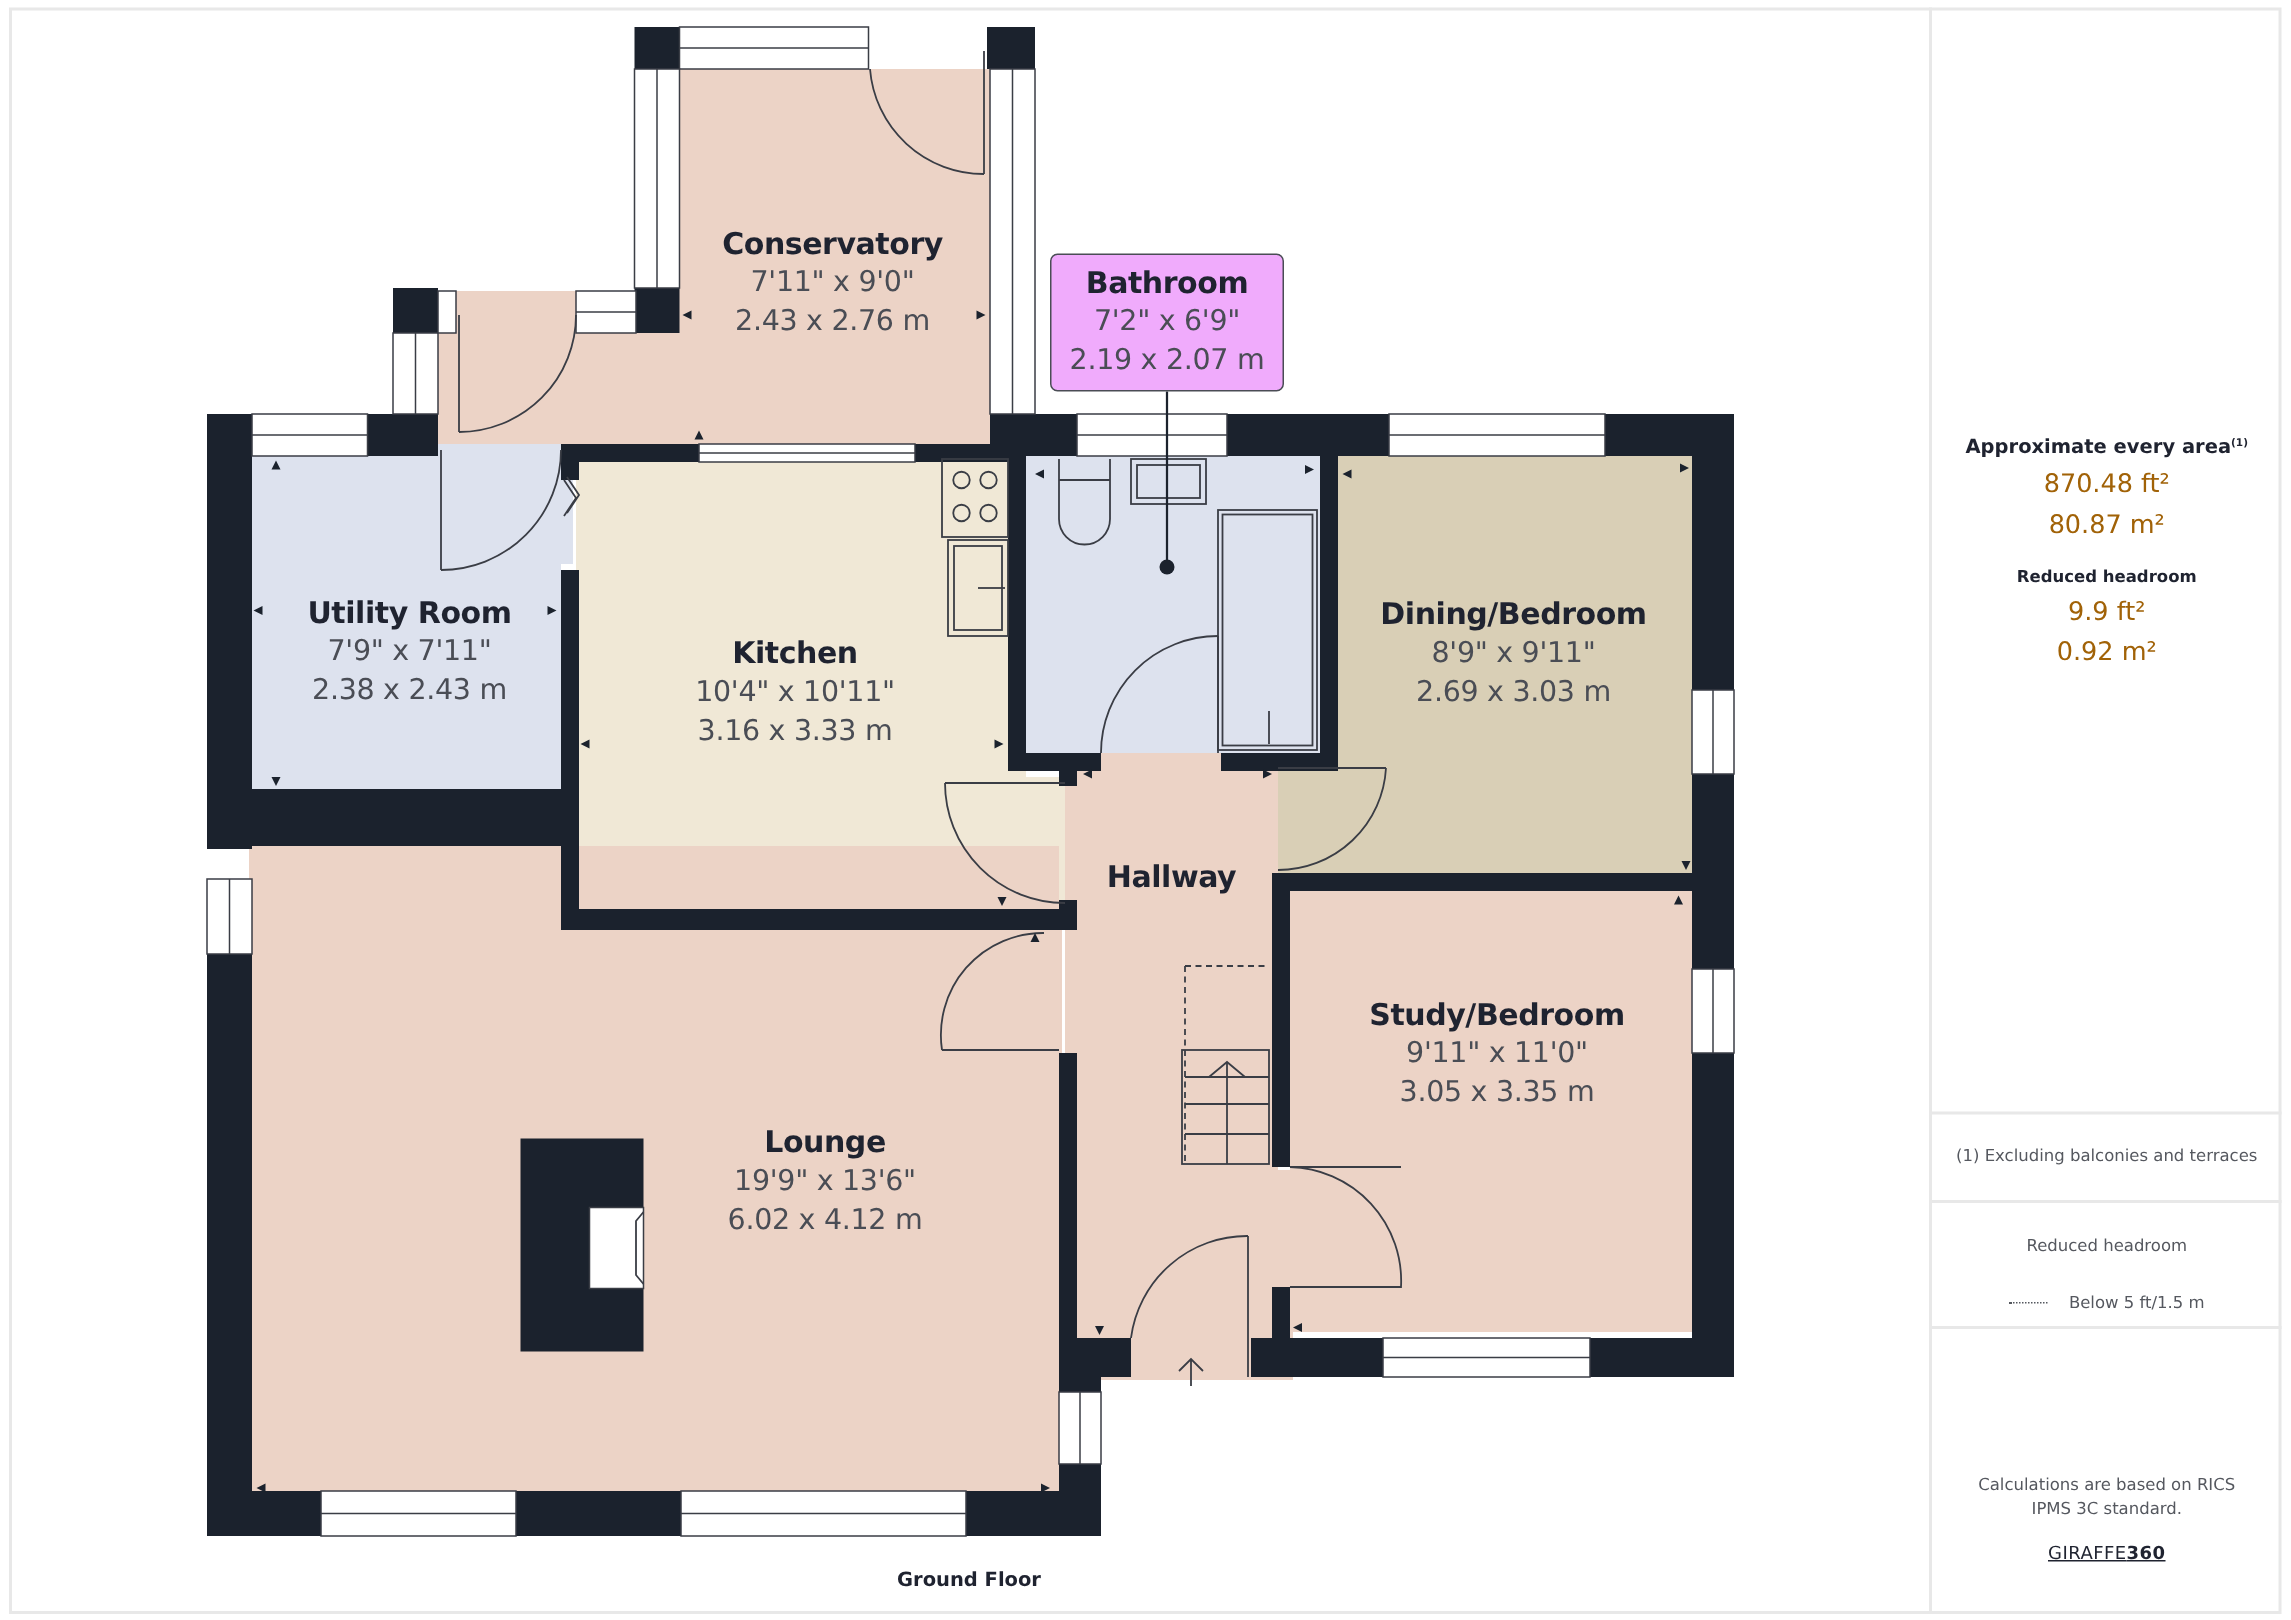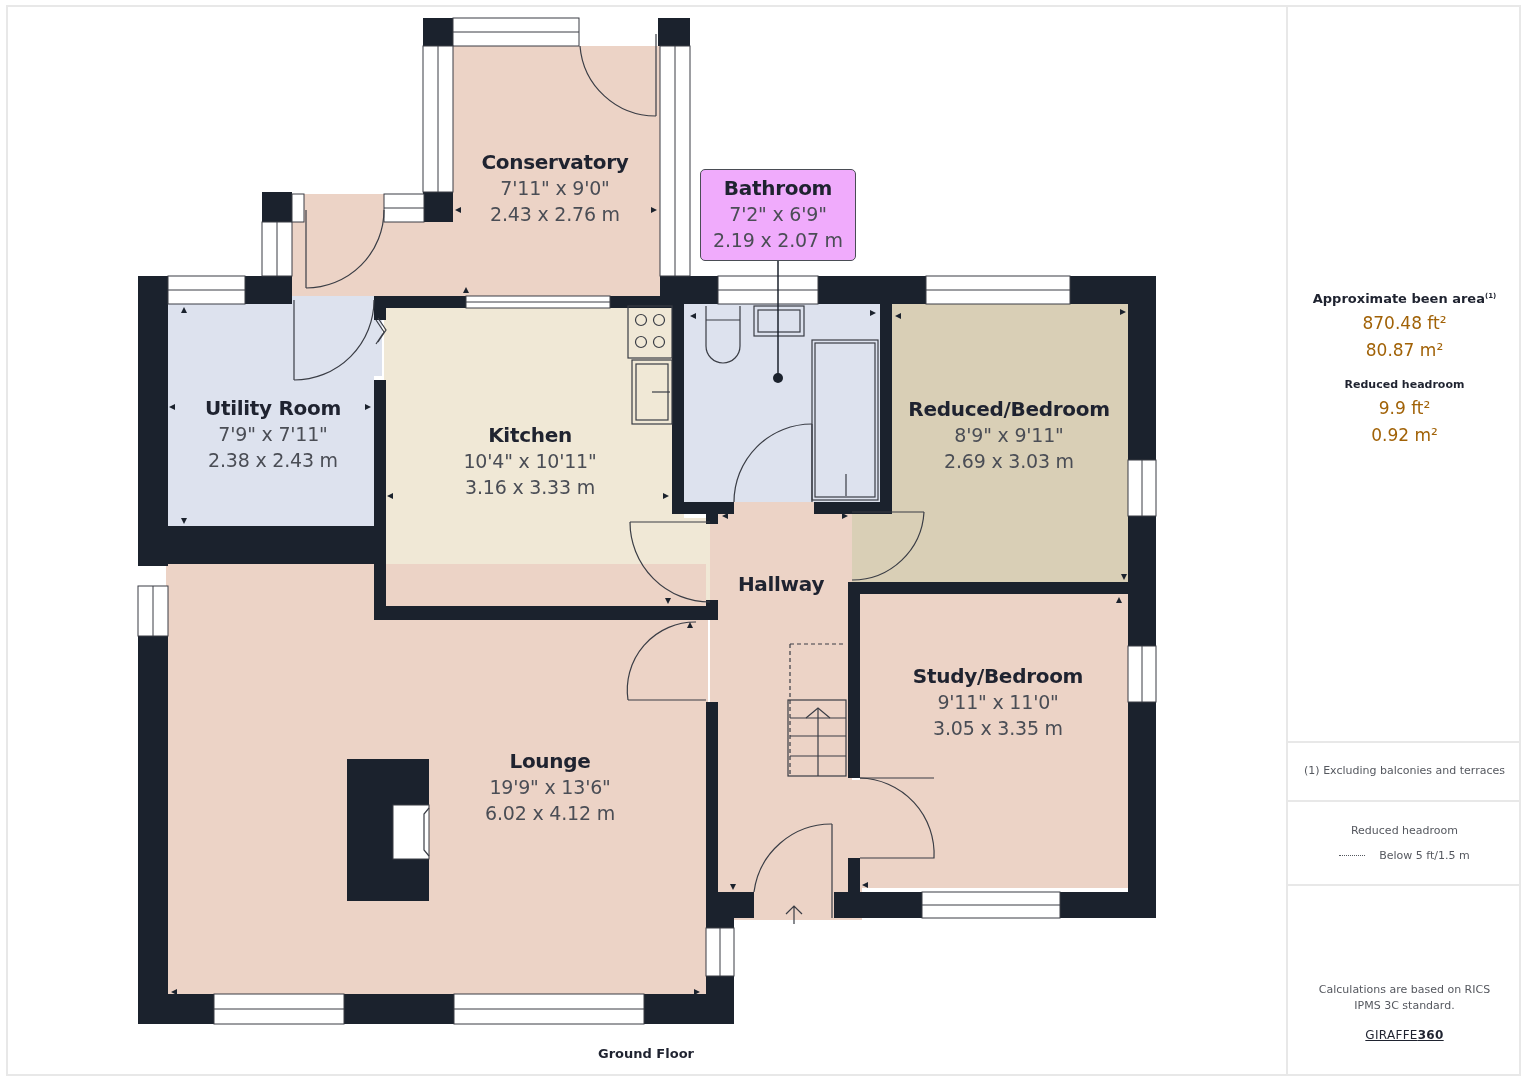--- a/index.html
+++ b/index.html
@@ -14,21 +14,21 @@
   .bath-callout { position: absolute; left: 700px; top: 169px; width: 156px; height: 92px; background: #f0abfc; border: 1.5px solid #4a4d55; border-radius: 5px; box-sizing: border-box; text-align: center; padding-top: 5px; color: #1f2330; }
   .floor-label { position: absolute; left: 646px; top: 1046px; transform: translateX(-50%); font-weight: bold; font-size: 13px; color: #1f2330; }
   .panel { position: absolute; left: 1288px; top: 5px; width: 233px; height: 1071px; }
   .panel .sec { position: absolute; left: 0; width: 233px; text-align: center; }
   .p-title { font-weight: bold; font-size: 13px; color: #1f2330; }
   .p-title sup { font-size: 7px; }
   .p-val { font-size: 17px; color: #a16207; margin-top: 7px; }
   .p-sub { font-weight: bold; font-size: 11px; color: #1f2330; margin-top: 18px; }
   .p-small { font-size: 11px; color: #55585f; line-height: 15.5px; }
   .hr { position: absolute; left: 0; width: 233px; height: 2px; background: #e8e8e8; }
-  .legend-row { display: flex; justify-content: center; align-items: center; gap: 14px; margin-top: 9px; }
+  .legend-row { display: flex; justify-content: center; align-items: center; gap: 14px; margin-top: 22px; }
   .dots { width: 26px; border-top: 1.5px dotted #55585f; height: 0; }
   .brand { font-size: 12px; color: #1f2330; letter-spacing: 0.3px; text-decoration: underline; }
   .brand b { font-weight: bold; }
 </style>
 </head>
 <body>
 
 <div class="frame"></div>
 <div class="divider"></div>
 
@@ -245,21 +245,21 @@
   <div class="room-dim">2.38 x 2.43 m</div>
 </div>
 
 <div class="room-label" style="left:530px; top:422px;">
   <div class="room-name">Kitchen</div>
   <div class="room-dim">10'4" x 10'11"</div>
   <div class="room-dim">3.16 x 3.33 m</div>
 </div>
 
 <div class="room-label" style="left:1009px; top:396px;">
-  <div class="room-name">Reduced/Bedroom</div>
+  <div class="room-name">Dining/Bedroom</div>
   <div class="room-dim">8'9" x 9'11"</div>
   <div class="room-dim">2.69 x 3.03 m</div>
 </div>
 
 <div class="room-label" style="left:781px; top:571px;">
   <div class="room-name">Hallway</div>
 </div>
 
 <div class="room-label" style="left:998px; top:663px;">
   <div class="room-name">Study/Bedroom</div>
@@ -271,21 +271,21 @@
   <div class="room-name">Lounge</div>
   <div class="room-dim">19'9" x 13'6"</div>
   <div class="room-dim">6.02 x 4.12 m</div>
 </div>
 
 <div class="floor-label">Ground Floor</div>
 </div>
 
 <div class="panel">
   <div class="sec" style="top:286px;">
-    <div class="p-title"><span>Approximate been area</span><sup>(1)</sup></div>
+    <div class="p-title"><span>Approximate every area</span><sup>(1)</sup></div>
     <div class="p-val">870.48 ft²</div>
     <div class="p-val">80.87 m²</div>
     <div class="p-sub">Reduced headroom</div>
     <div class="p-val">9.9 ft²</div>
     <div class="p-val">0.92 m²</div>
   </div>
 
   <div class="hr" style="top:736px;"></div>
   <div class="sec p-small" style="top:758px;">(1) Excluding balconies and terraces</div>
   <div class="hr" style="top:795px;"></div>

